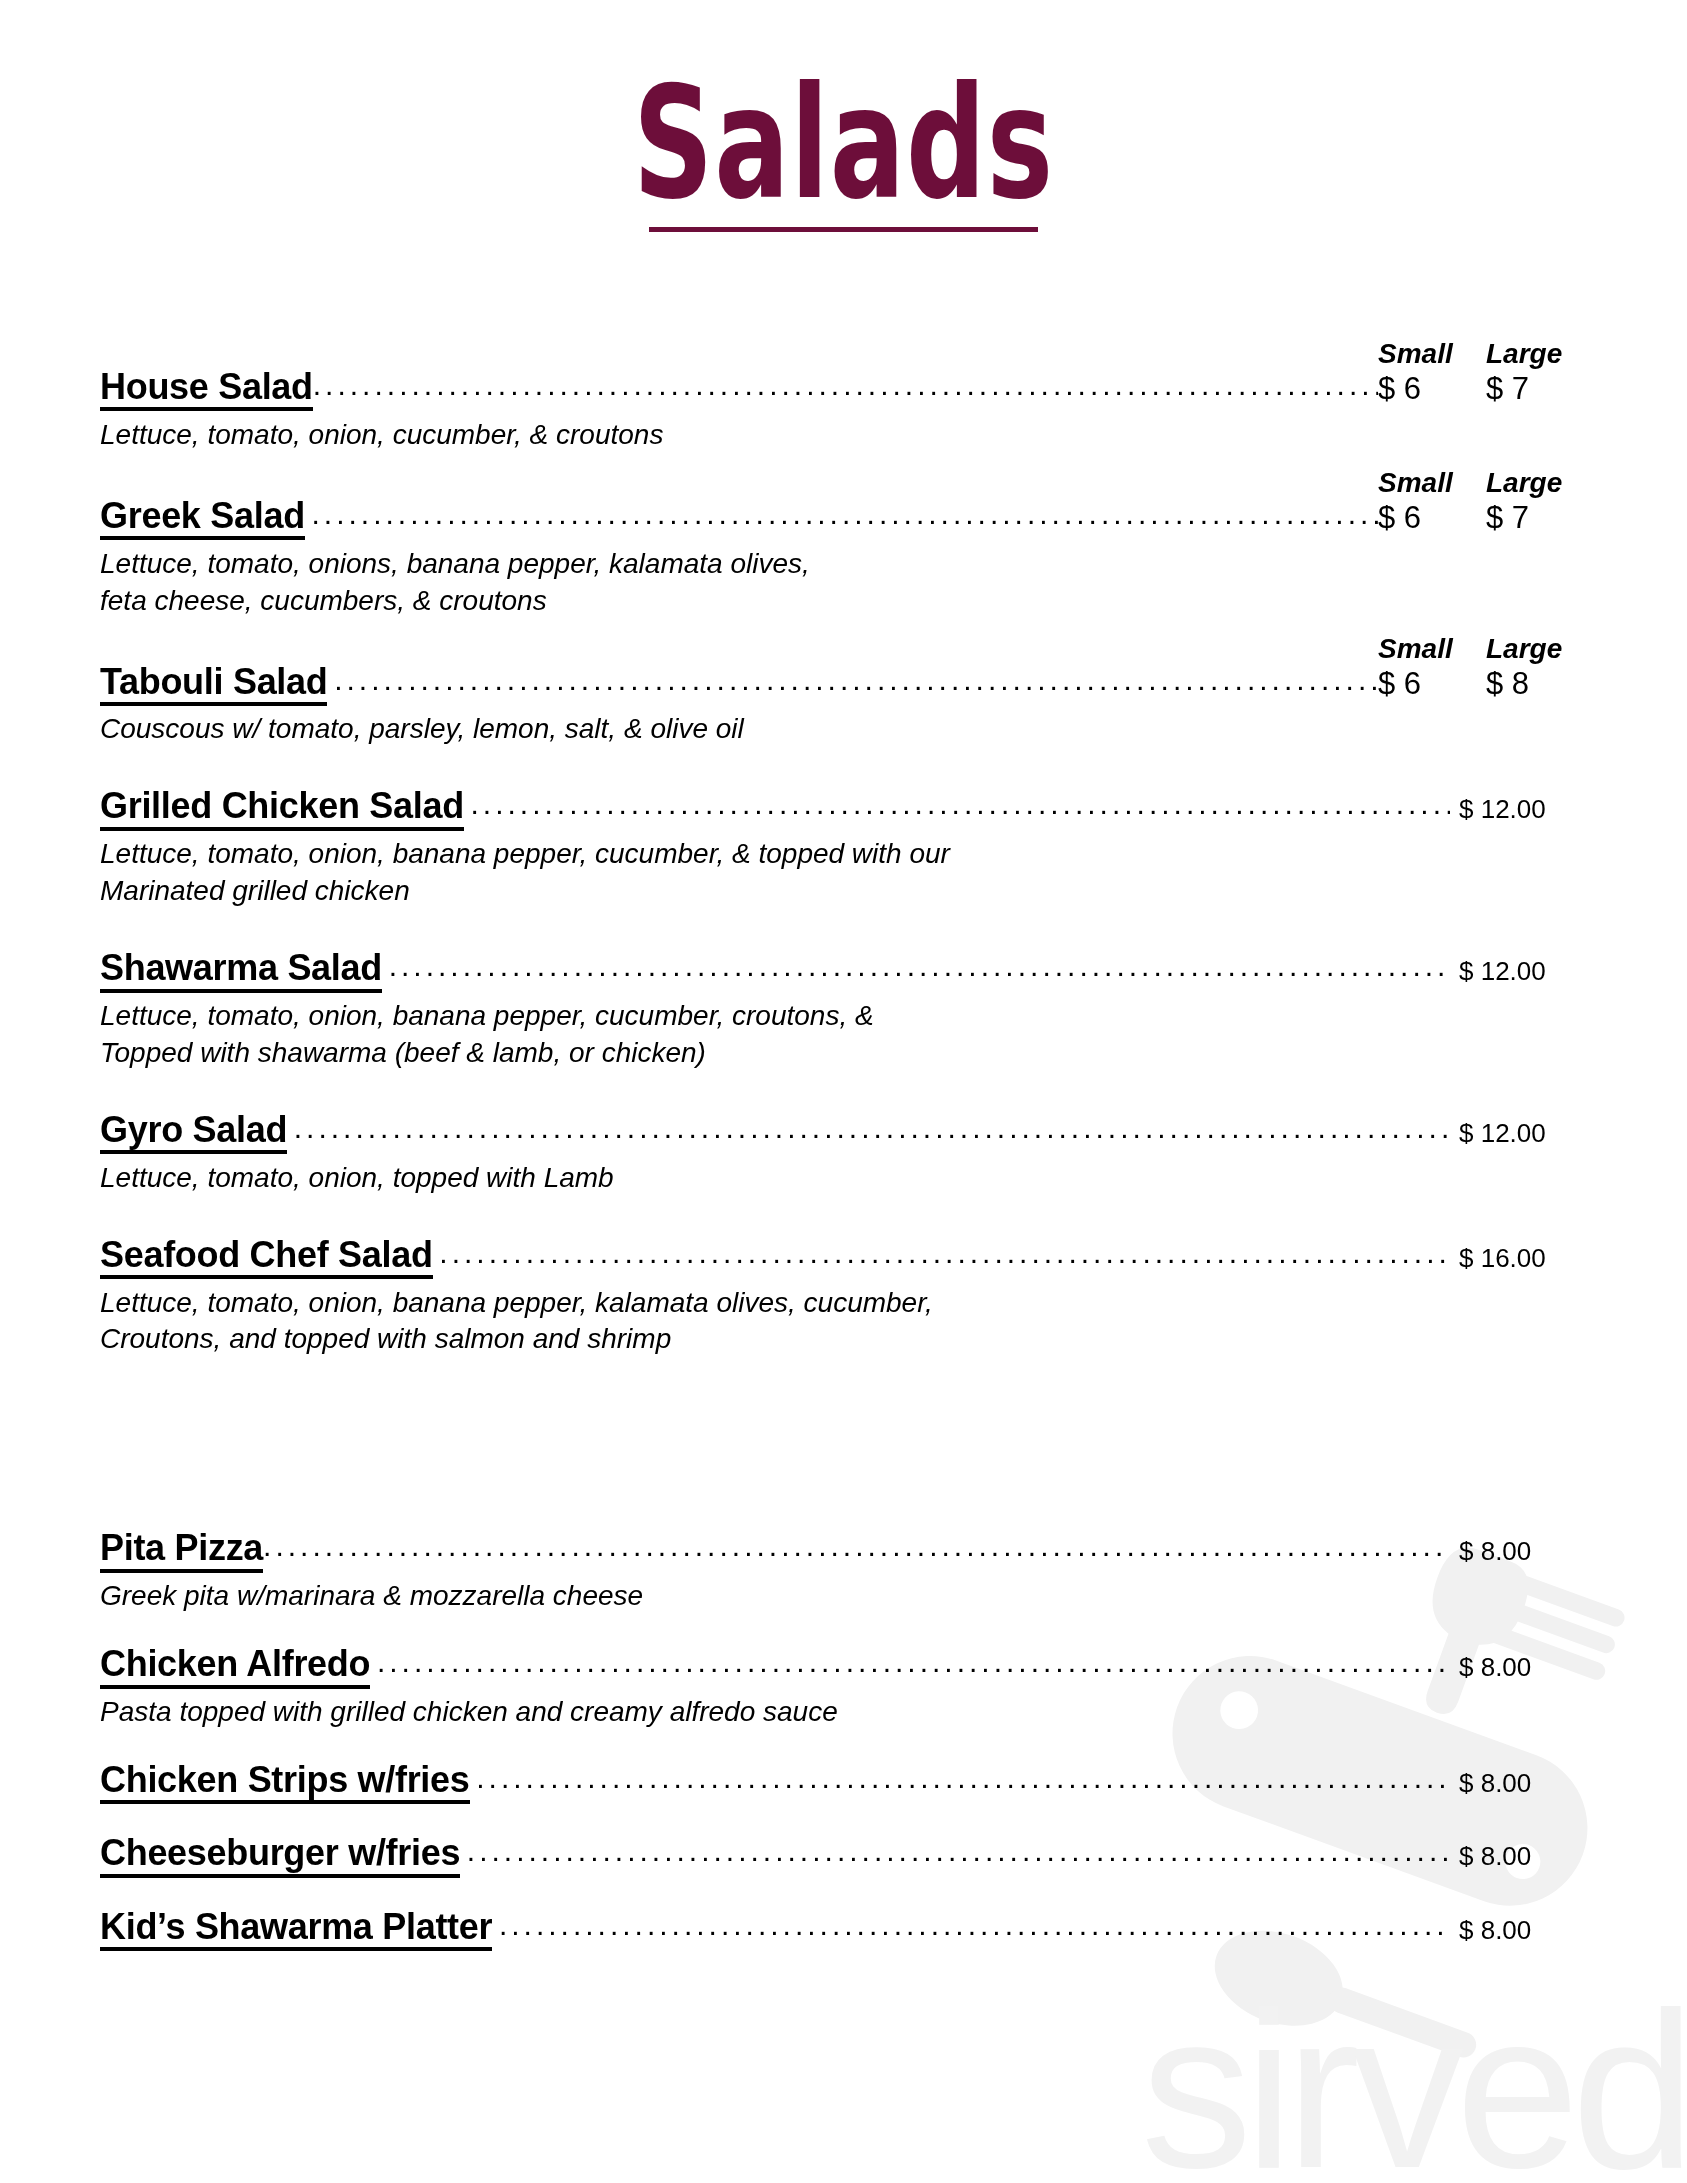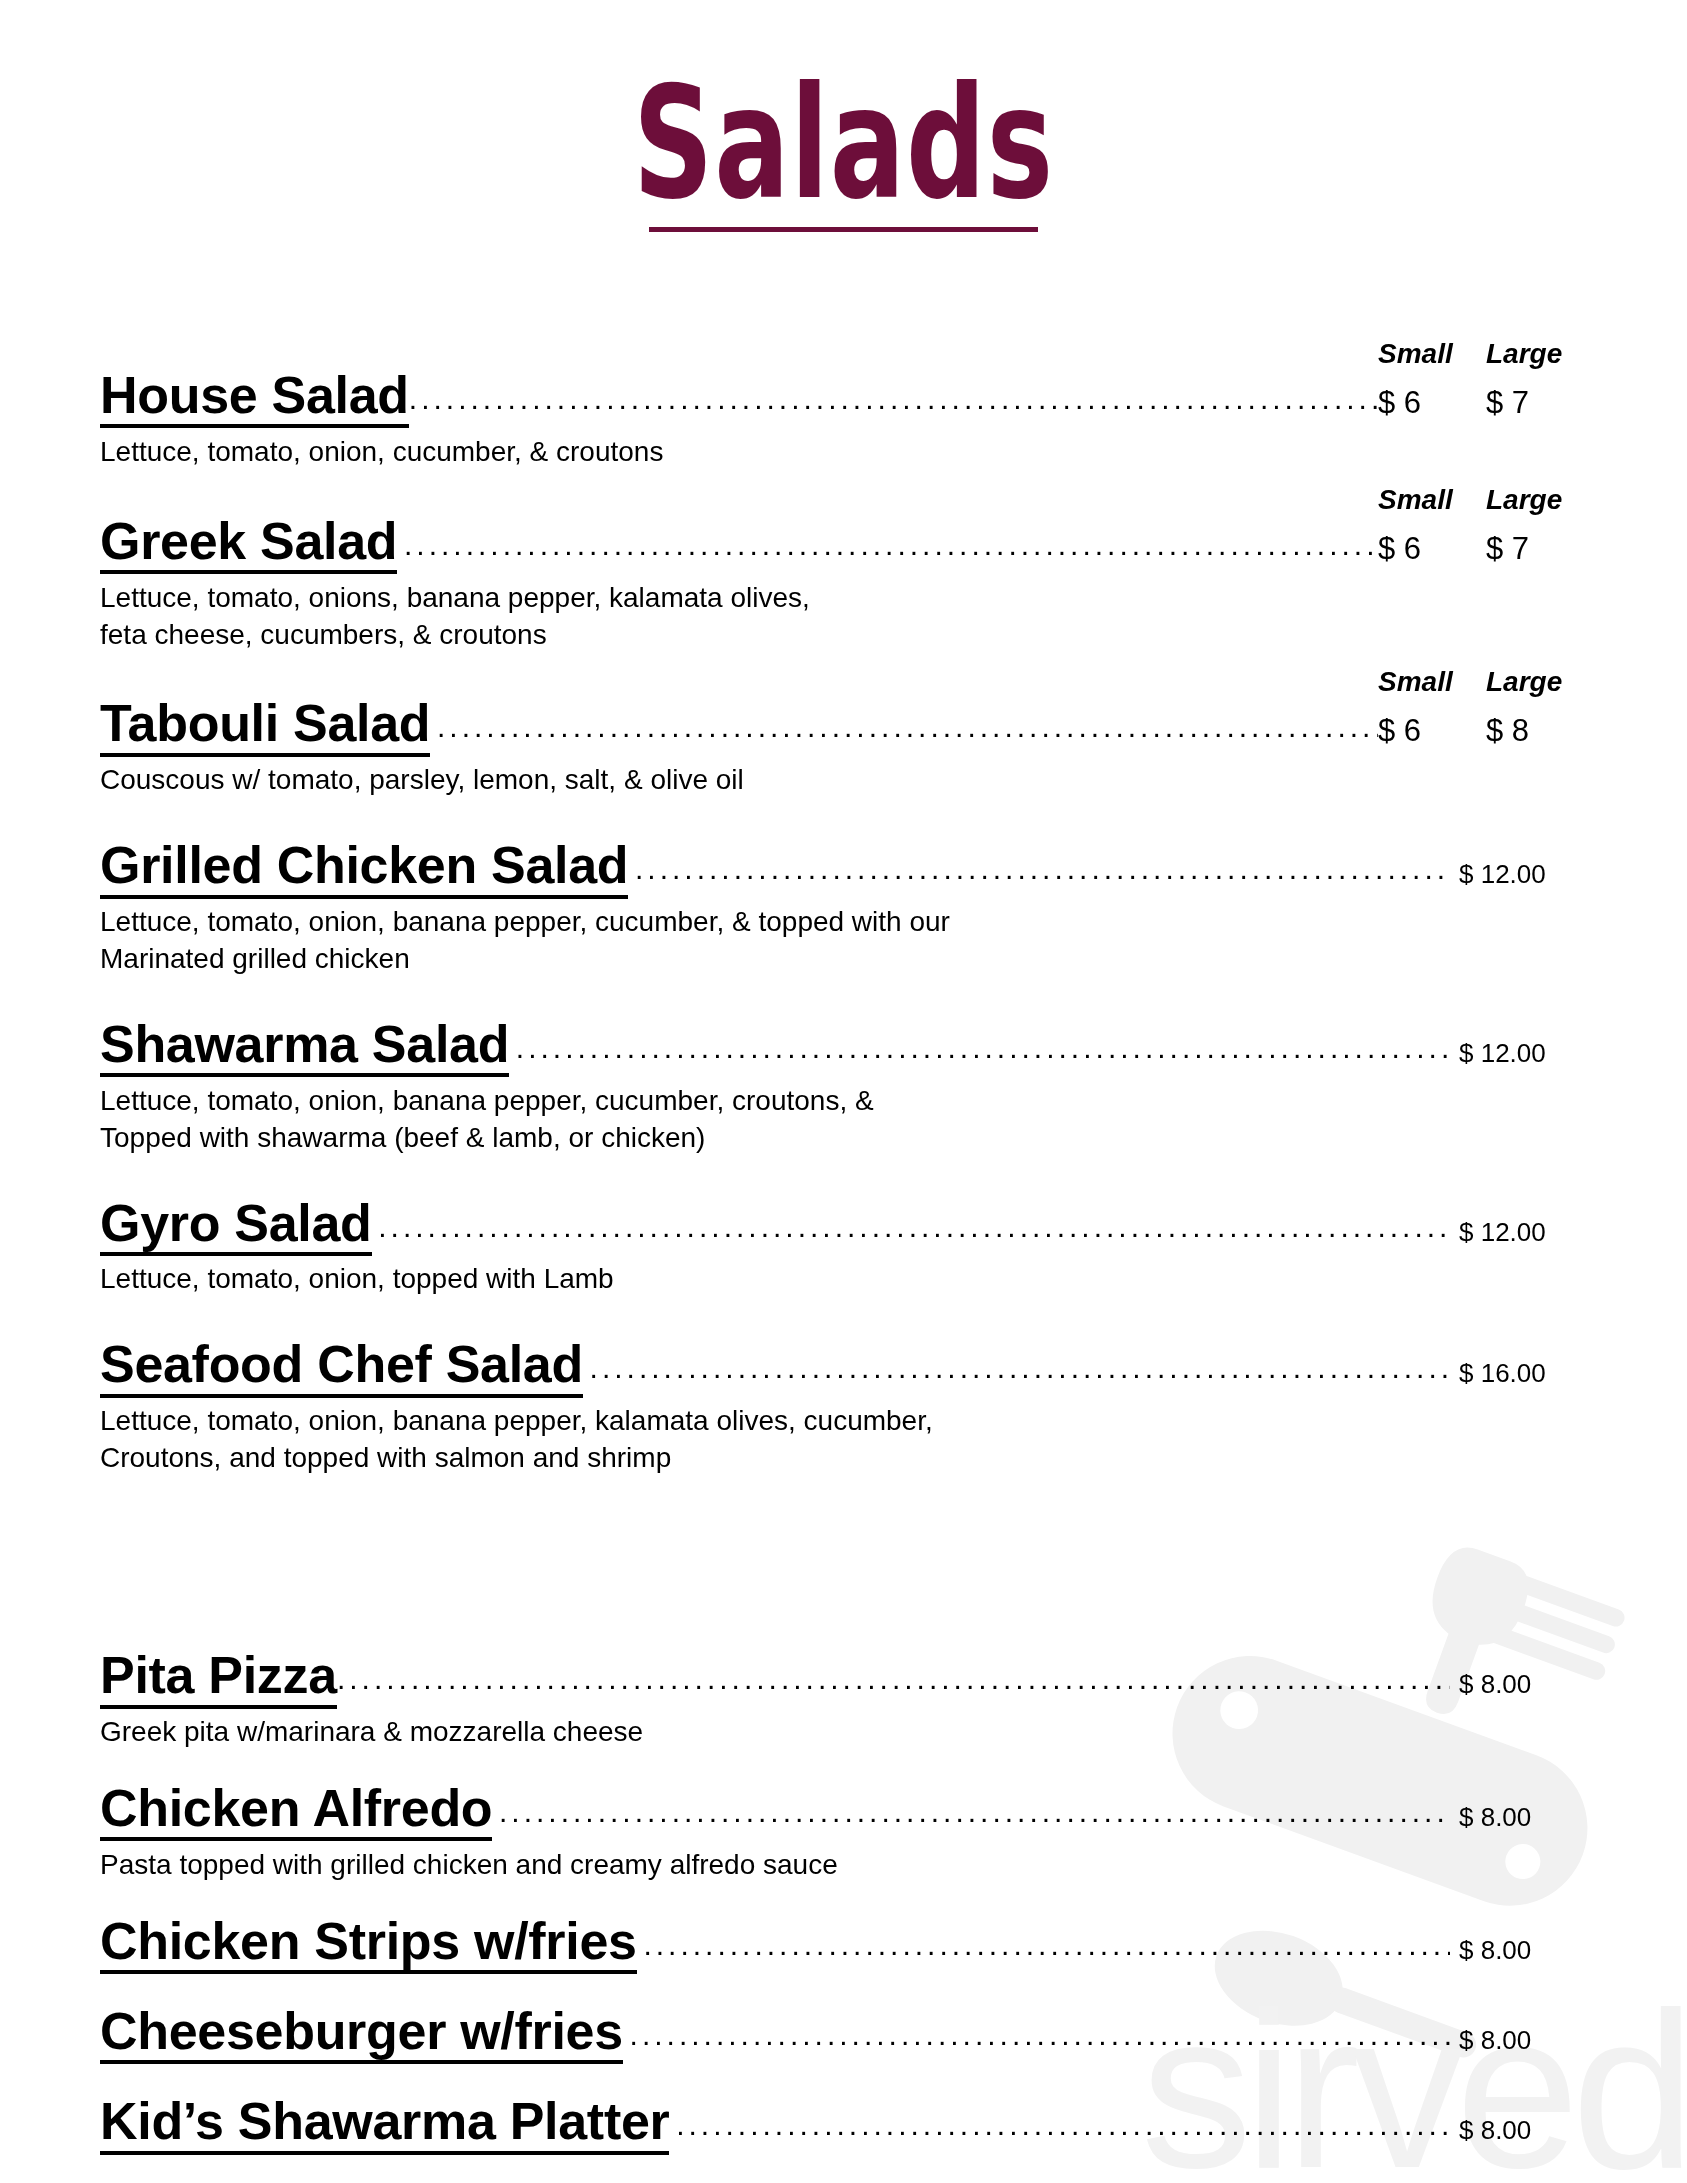--- a/index.html
+++ b/index.html
@@ -96,21 +96,21 @@
   
   .item { position: relative; }
   .item-line {
     display: flex;
     align-items: baseline;
     width: 100%;
   }
   .item-name {
     font-family: "Liberation Sans", sans-serif;
     font-weight: 700;
-    font-size: 52px;
+    font-size: 36px;
     line-height: 1.06;
     letter-spacing: -0.3px;
     border-bottom: 4px solid #000;
     padding-bottom: 1.3px;
     white-space: nowrap;
     flex: 0 0 auto;
   }
   .dots {
     flex: 1 1 auto;
     overflow: hidden;
@@ -135,20 +135,21 @@
   .price-single {
     flex: 0 0 auto;
     font-size: 26px;
     line-height: 1;
     white-space: nowrap;
     min-width: 128px;
     text-align: left;
     padding-left: 9.4px;
   }
   .item-desc {
+    font-style: italic;
     font-size: 28px;
     line-height: 1.32;
     margin-top: 5.4px;
     white-space: pre-line;
   }
 
   
   .sp-top-salads { height: 70px; }
   .sp-before-first { height: 108px; }
   .gap-sm { height: 15px; }

